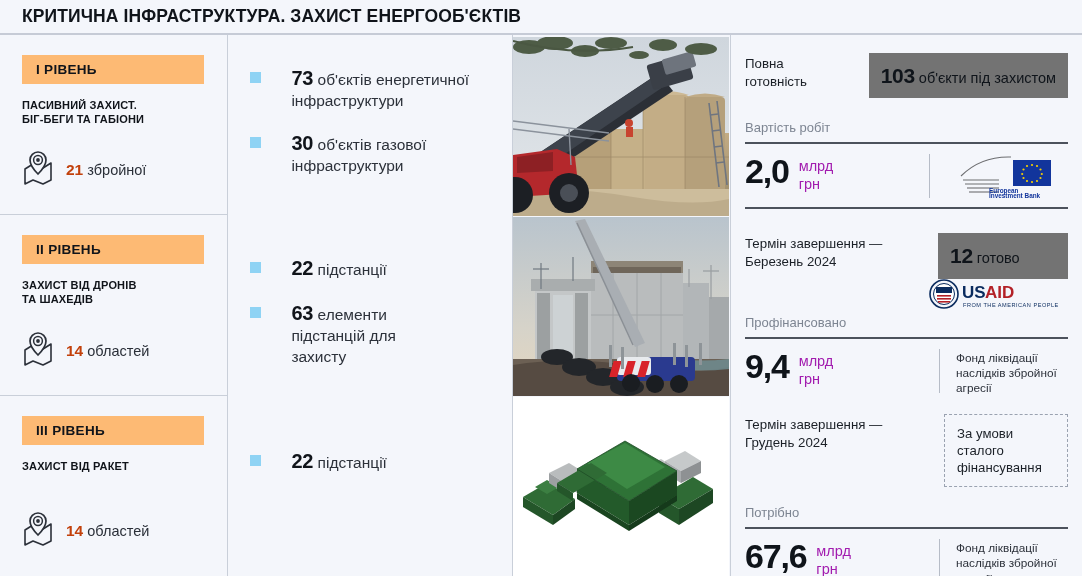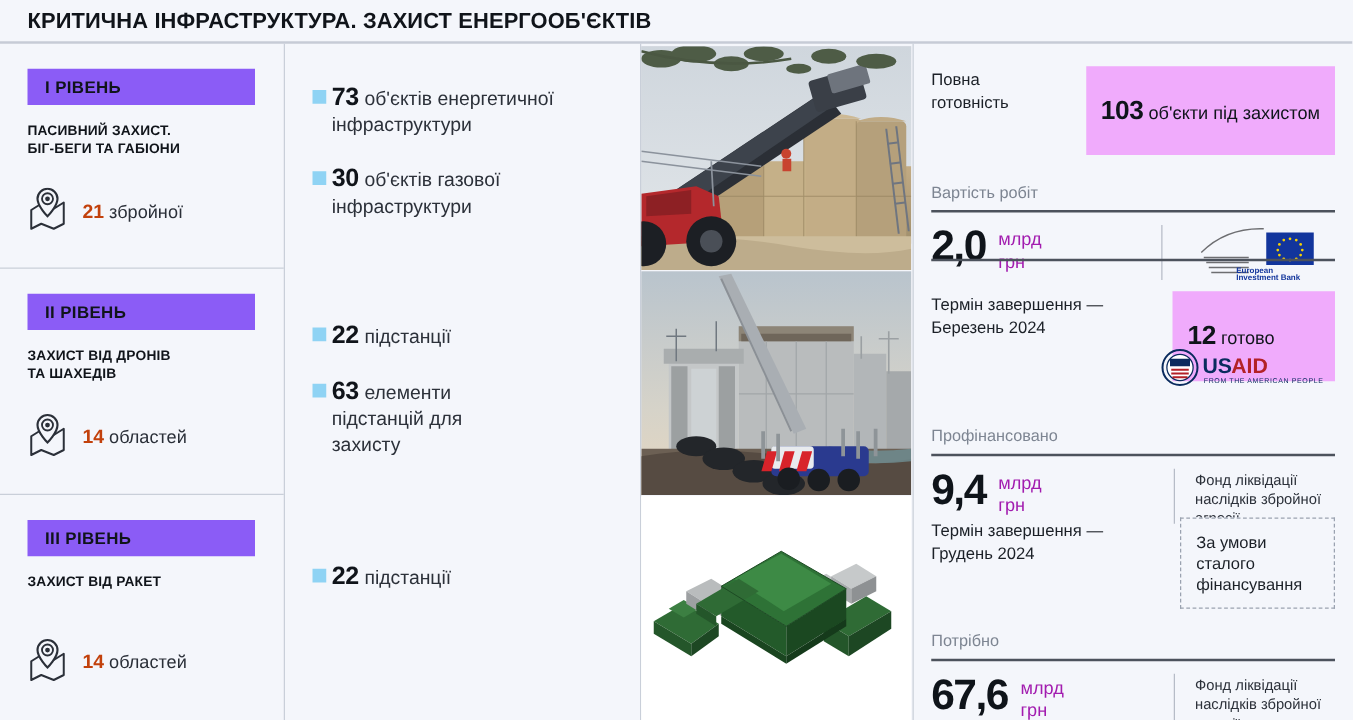--- a/index.html
+++ b/index.html
@@ -35,57 +35,57 @@
 
   .vline { width: 1px; background: #c9cfd9; align-self: stretch; }
 
   
   .col-levels .cell, .col-bullets .cell, .col-stats .cell { position: relative; }
   .col-levels .cell { height: 180.33px; padding: 20px 22px 0 22px; }
   .hrule { position: absolute; left: 0; right: 0; height: 1px; background: #c9cfd9; }
 
   .level-chip {
     display: inline-block;
-    background: #8b5cf6;
+    background: #fdba74;
     color: #10141a;
     font-size: 13.5px; font-weight: 700; letter-spacing: 0.3px;
     padding: 7px 16px 7px 14px;
     min-width: 182px;
   }
   .level-name {
     margin-top: 14px;
     font-size: 11px; font-weight: 700; line-height: 1.28;
     letter-spacing: 0.15px; color: #10141a;
   }
   .region-row { position: absolute; left: 22px; bottom: 26px; display: flex; align-items: center; gap: 12px; }
   .region-text { font-size: 14.5px; color: #2a2f38; }
   .region-text b { font-weight: 700; font-size: 15.5px; color: #c2410c; }
 
   
   .col-bullets .cell { height: 180.33px; padding: 30px 18px 0 22px; display: flex; flex-direction: column; justify-content: flex-start; }
   .col-bullets .cell.r2 { padding-top: 40px; }
   .col-bullets .cell.r3 { padding-top: 52px; }
-  .bullet { display: flex; gap: 4px; margin-bottom: 18px; align-items: flex-start; }
+  .bullet { display: flex; gap: 30px; margin-bottom: 18px; align-items: flex-start; }
   .sq { width: 11px; height: 11px; background: #8fd3f4; margin-top: 7px; flex: 0 0 auto; }
   .btext { font-size: 15.5px; line-height: 1.32; color: #2c313a; }
   .btext b { font-weight: 700; font-size: 20px; color: #10141a; letter-spacing: -0.2px; }
 
   
   .col-photos { display: flex; flex-direction: column; padding-top: 2px; }
   .photo { width: 216px; height: 179px; position: relative; overflow: hidden; background: #cfd4dc; }
   .photo + .photo { margin-top: 1px; }
 
   
   .col-stats .cell { height: 180.33px; padding: 18px 14px 0 14px; }
   .stat-top { display: flex; justify-content: space-between; align-items: flex-start; }
   .stat-label { font-size: 13.3px; line-height: 1.36; color: #1b2027; padding-top: 2px; }
   .stat-label b { font-weight: 400; }
   .badge {
-    background: #f0abfc; color: #0f141a;
-    padding: 22px 12px; line-height: 1.3;
+    background: #737373; color: #0f141a;
+    padding: 9px 12px; line-height: 1.3;
     font-size: 14.5px; text-align: left; min-width: 130px;
   }
   .badge b { font-weight: 700; font-size: 21px; letter-spacing: -0.3px; }
   .badge.dashed {
     background: #f4f6fb; border: 1px dashed #9aa2b0;
     font-size: 13.2px; color: #1b2027; padding: 10px 12px; min-width: 124px;
   }
   .sub-label { font-size: 13px; color: #7d8592; margin-top: 22px; }
   .sub-rule { height: 2px; background: #4c525c; margin-top: 7px; }
   .money-row { display: flex; align-items: flex-start; margin-top: 10px; }

